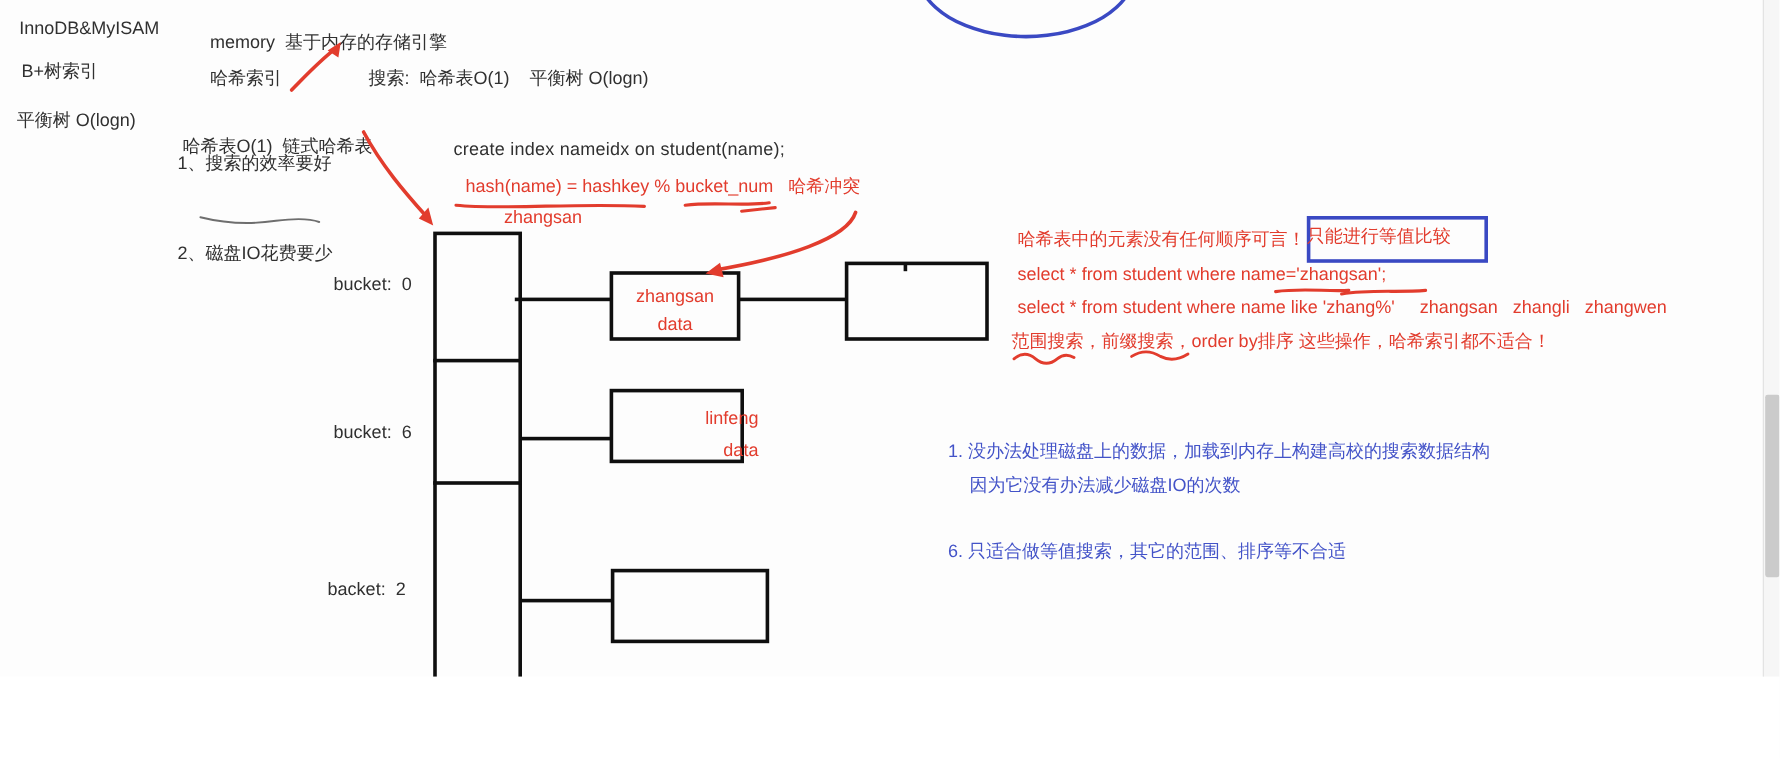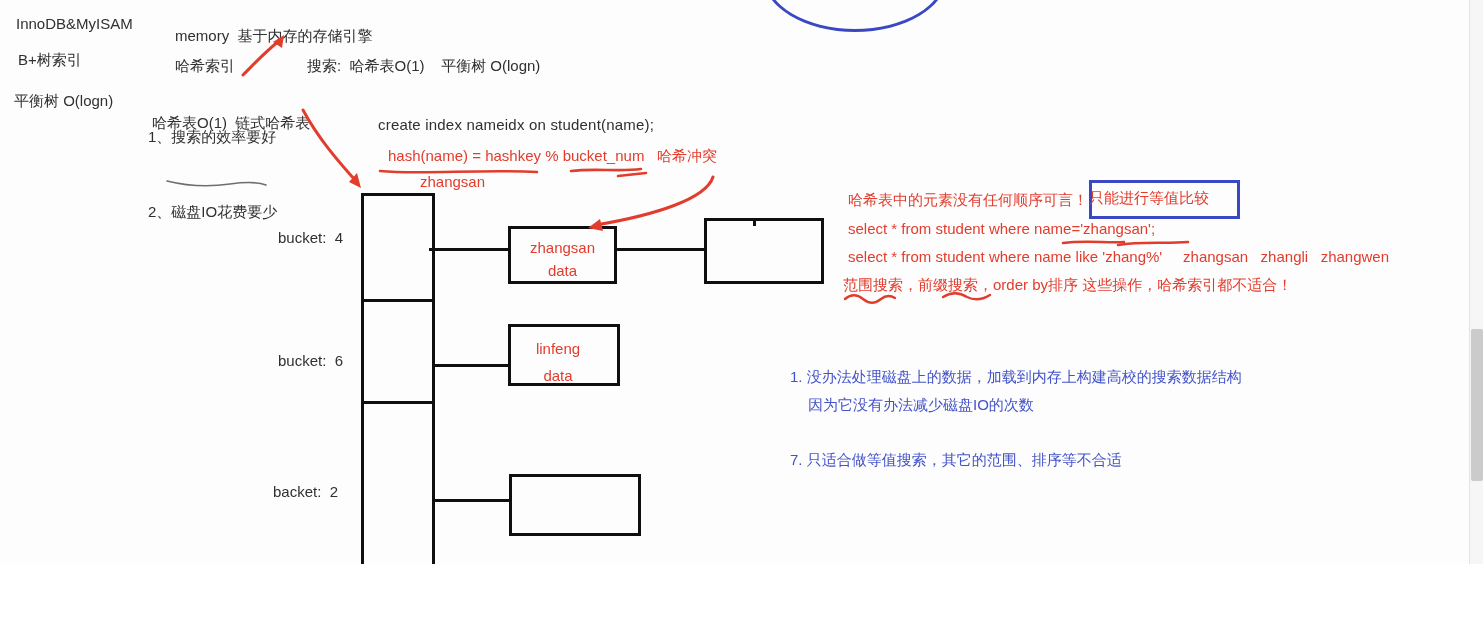--- a/index.html
+++ b/index.html
@@ -48,56 +48,56 @@
   <div class="note" style="left:148px; top:155px;margin-top:48px;">2、磁盘IO花费要少</div>
 
   <div class="note mono-ish" style="left:378px; top:116px;">create index nameidx on student(name);</div>
   <div class="note red" style="left:388px; top:147px;">hash(name) = hashkey % bucket_num   哈希冲突</div>
   <div class="note red" style="left:420px; top:173px;">zhangsan</div>
 
   <div class="bx" style="left:361px; top:193px; width:74px; height:379px;"></div>
   <div class="hline" style="left:361px; top:299px; width:74px;"></div>
   <div class="hline" style="left:361px; top:401px; width:74px;"></div>
 
-  <div class="note" style="left:278px; top:229px;">bucket:  4</div>
+  <div class="note" style="left:278px; top:229px;">bucket:  0</div>
   <div class="note" style="left:278px; top:352px;">bucket:  6</div>
   <div class="note" style="left:273px; top:483px;">backet:  2</div>
 
   <div class="hline" style="left:429px; top:248px; width:80px;"></div>
   <div class="hline" style="left:615px; top:248px; width:91px;"></div>
   <div class="hline" style="left:433px; top:364px; width:76px;"></div>
   <div class="hline" style="left:433px; top:499px; width:77px;"></div>
 
   <div class="bx" style="left:508px; top:226px; width:109px; height:58px;"></div>
   <div class="boxtext" style="left:508px; top:236px; width:109px;">
     <span>zhangsan</span><br>
     <span>data</span>
   </div>
 
   <div class="bx" style="left:704px; top:218px; width:120px; height:66px;"></div>
   <div class="vtick" style="left:753px; top:219px; width:3px; height:7px;"></div>
 
   <div class="bx" style="left:508px; top:324px; width:112px; height:62px;"></div>
-  <div class="boxtext" style="left:508px; top:335px; width:100px; text-align:center; line-height:1.8;">
+  <div class="boxtext" style="left:508px; top:335px; width:100px; text-align:right; padding-left:24px; line-height:1.8;">
     <span>linfeng</span><br>
     <span>data</span>
   </div>
 
   <div class="bx" style="left:509px; top:474px; width:132px; height:62px;"></div>
 
   <div class="note red" style="left:848px; top:191px;">哈希表中的元素没有任何顺序可言！</div>
   <div id="equal-only-box"></div>
   <div class="note red" id="equal-only-text">只能进行等值比较</div>
   <div class="note red" style="left:848px; top:220px;">select * from student where name='zhangsan';</div>
   <div class="note red" style="left:843px; top:276px;">范围搜索，前缀搜索，order by排序 这些操作，哈希索引都不适合！</div>
   <div class="note red" style="left:848px; top:248px;">select * from student where name like 'zhang%'     zhangsan   zhangli   zhangwen</div>
 
   <div class="note blue" style="left:790px; top:368px;">1. 没办法处理磁盘上的数据，加载到内存上构建高校的搜索数据结构</div>
   <div class="note blue" style="left:808px; top:396px;">因为它没有办法减少磁盘IO的次数</div>
-  <div class="note blue" style="left:790px; top:451px;">7. 只适合做等值搜索，其它的范围、排序等不合适</div>
+  <div class="note blue" style="left:790px; top:451px;">6. 只适合做等值搜索，其它的范围、排序等不合适</div>
 
   <svg id="svg-overlay" width="1483" height="632" viewBox="0 0 1483 632">
 
     <g stroke="#e23c2d" fill="none" stroke-width="3" stroke-linecap="round">
       <path d="M243,75 C254,64 265,52 279,41"></path>
     </g>
     <polygon points="284,35 282,48 273,42" fill="#e23c2d"></polygon>
 
     <g stroke="#e23c2d" fill="none" stroke-width="3" stroke-linecap="round">
       <path d="M303,110 C318,138 338,161 355,180"></path>

